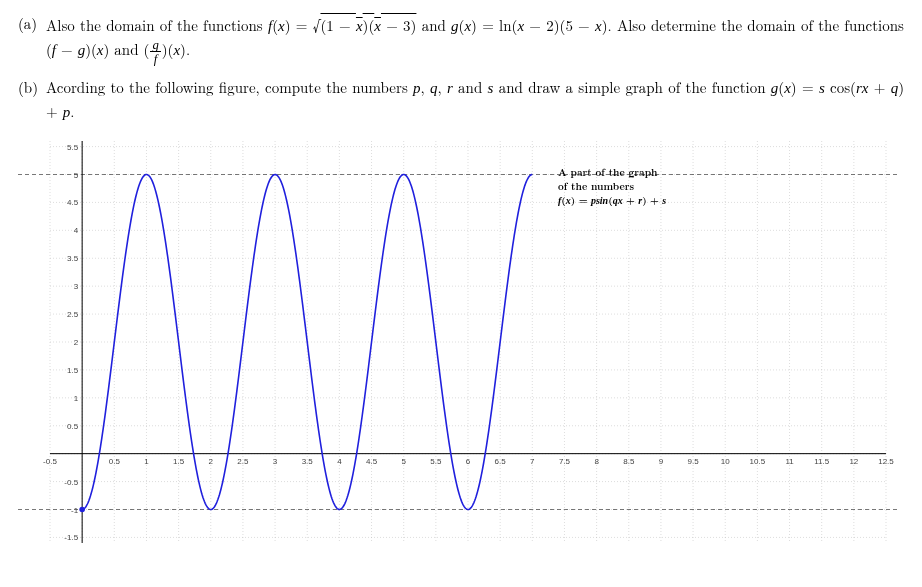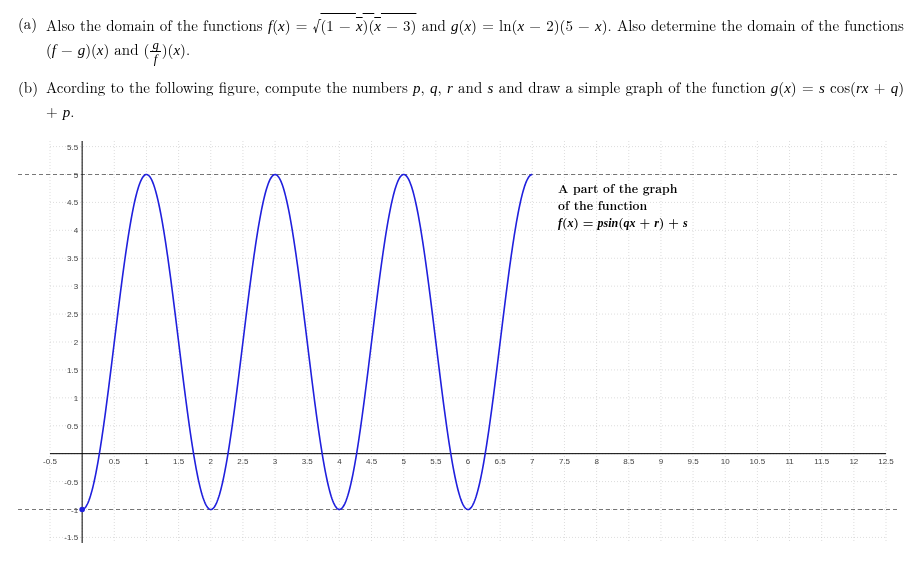--- a/index.html
+++ b/index.html
@@ -40,23 +40,23 @@
   .chart-wrap {
     position: relative;
     width: 880px;
     height: 430px;
     margin-top: 8px;
   }
   svg { display:block; }
   .legend-box {
     position: absolute;
     left: 540px;
-    top: 47px;
+    top: 32px;
     width: 240px;
-    font-size: 12px;
+    font-size: 10px;
     line-height: 1.4;
   }
   .legend-box .title { font-weight: bold; }
   .tick-label { font-size: 8px; fill:#444; font-family: Arial, sans-serif;}
 </style>
 </head>
 <body>
 
 <div class="item">
   <div class="item-label">(a)</div>
@@ -161,18 +161,18 @@
       <text x="60.15384615384616" y="128.25" text-anchor="end" class="tick-label">3.5</text>
       <text x="60.15384615384616" y="100.33333333333331" text-anchor="end" class="tick-label">4</text>
       <text x="60.15384615384616" y="72.41666666666669" text-anchor="end" class="tick-label">4.5</text>
       <text x="60.15384615384616" y="44.5" text-anchor="end" class="tick-label">5</text>
       <text x="60.15384615384616" y="16.583333333333314" text-anchor="end" class="tick-label">5.5</text>
       <path d="M64.15384615384616,376.49999999887L64.90410256410257,376.3875285025289L65.65435897435897,376.0502199956663L66.40461538461538,375.4885275552645L67.1548717948718,374.7032056535968L67.90512820512821,373.69530914481055L68.65538461538462,372.46619184803427L69.40564102564102,371.01750472891075L70.15589743589743,369.3511936819994L70.90615384615384,367.46949691702673L71.65641025641025,365.37494195249513L72.40666666666667,363.0703422206884L73.15692307692308,360.5587932886346L73.90717948717949,357.84366870010194L74.6574358974359,354.928615444213L75.40769230769232,351.817549056763L76.15794871794871,348.51464836082425L76.90820512820514,345.0243498536983L77.65846153846154,341.35134174775794L78.40871794871795,337.50055767318173L79.15897435897436,333.4771700510411L79.90923076923076,329.28658314563944L80.65948717948717,324.9344258054374L81.40974358974358,320.4265439023135L82.16,315.76899247931635L82.91025641025641,310.96802761745545L83.66051282051282,306.03009803245556L84.41076923076923,300.961836412761L85.16102564102565,295.7700505104267L85.91128205128206,290.46171399686057L86.66153846153846,285.0439570957012L87.41179487179488,279.5240570054131L88.16205128205128,273.909428124463L88.91230769230769,268.20761209220757L89.6625641025641,262.42626765886985L90.4128205128205,256.5731603982104L91.16307692307691,250.65615227671205L91.91333333333333,244.683191093289L92.66358974358974,238.66229980370417L93.41384615384615,232.60156574403538L94.16410256410256,226.5091297676647L94.91435897435898,220.39317531038319L95.66461538461539,214.26191739829804L96.4148717948718,208.12359161330724L97.1651282051282,201.98644303096367L97.91538461538461,195.8587151455868L98.66564102564102,189.74863879749907L99.41589743589743,183.66442111725803L100.16615384615385,177.6142345017372L100.91641025641026,171.60620563686064L101.66666666666667,165.6484045817371L102.41692307692307,159.74883392885675L103.16717948717948,153.9154180549088L103.91743589743588,148.15599247666069L104.6676923076923,142.4782933261941L105.41794871794872,136.88994695963646L106.16820512820513,131.3984597133441L106.91846153846154,126.01120782129834L107.66871794871795,120.7354275072559L108.41897435897437,115.57820526496329L109.16923076923077,110.54646833949022L109.91948717948718,105.6469754224679L110.66974358974359,100.88630757373028L111.41999999999999,96.27085938155267L112.1702564102564,91.80683037336121L112.92051282051281,87.50021668845056L113.67076923076922,83.35680302389494L114.42102564102565,79.38215486447092L115.17128205128206,75.5816110070295L115.92153846153847,71.9602763893572L116.67179487179487,68.5230152331606L117.42205128205129,65.27444451038286L118.17230769230768,62.21892774162984L118.9225641025641,59.360569135034666L119.67282051282051,56.70320807343478L120.42307692307692,54.25041395726447L121.17333333333333,52.005481410092614L121.92358974358974,49.97142585324258L122.67384615384616,48.15097945544113L123.42410256410255,46.54658746293563L124.17435897435898,45.160404915008314L124.92461538461538,43.994293749301164L125.67487179487179,43.04982030083795L126.4251282051282,42.328253198103425L127.17538461538462,41.830561659006094L127.92564102564103,41.557414189012434L128.67589743589744,41.50917768320198L129.42615384615385,41.68591693344928L130.17641025641024,42.087394541394815L130.92666666666668,42.7130712373214L131.67692307692306,43.56210660450802L132.4271794871795,44.63336020808771L133.17743589743588,45.925393126893994L133.9276923076923,47.43646988623817L134.6779487179487,49.164560789019674L135.42820512820515,51.10734464204131L136.17846153846153,53.26221187386409L136.92871794871795,55.626268040016384L137.67897435897436,58.19633771084813L138.42923076923077,60.96896873680657L139.17948717948718,63.94043688540722L139.92974358974357,67.10675084366898L140.68,70.46365757929533L141.4302564102564,74.00664805340051L142.18051282051283,77.73096327710601L142.93076923076922,81.63160070387448L143.68102564102563,85.70332094899157L144.43128205128204,89.94065482717377L145.18153846153848,94.33791069884484L145.93179487179486,98.8891821152178L146.6820512820513,103.58835575191011L147.4323076923077,108.42911962043706L148.1825641025641,113.40497154655327L148.9328205128205,118.50922790405377L149.68307692307692,123.73503259230421L150.43333333333334,129.07536624544014L151.18358974358972,134.52305566086721L151.93384615384616,140.07078343439548L152.68410256410255,145.7110977890677L153.434358974359,151.43642258447954L154.18461538461537,157.23906749314455L154.9348717948718,163.11123833023922L155.6851282051282,169.04504752284737L156.43538461538463,175.03252470464716L157.18564102564102,181.0656274218061L157.93589743589743,187.13625193570488L158.68615384615384,193.23624410798044L159.43641025641026,199.35741035326524L160.18666666666667,205.4915286449138L160.93692307692308,211.63035955893028L161.6871794871795,217.7656573412667L162.4374358974359,223.8891809836209L163.18769230769232,229.99270529286218L163.93794871794873,236.06803193921283L164.68820512820514,242.1070004683466L165.43846153846155,248.101499262613L166.18871794871797,254.04347643666213L166.93897435897438,259.9249506528379L167.6892307692308,265.7380218418098L168.43948717948717,271.47488181404435L169.18974358974359,277.12782474786275L169.94,282.68925753999565L170.6902564102564,288.1517100047347L171.4405128205128,293.50784490797827L172.1907692307692,298.7504678226961L172.94102564102562,303.87253679257293L173.69128205128203,308.8671717908519L174.44153846153844,313.7276639616719L175.19179487179485,318.4474846314863L175.94205128205127,323.02029407845885L176.69230769230768,327.43995004805635L177.4425641025641,331.7005160034015L178.1928205128205,335.7962690993034L178.94307692307692,339.7217078692538L179.69333333333336,343.47155961506616L180.44358974358977,347.04078748922876L181.19384615384618,350.4245972604611L181.9441025641026,353.61844375338524L182.69435897435898,356.61803695366143L183.4446153846154,359.41934777038966L184.1948717948718,362.0186134480334L184.9451282051282,364.4123426206006L185.6953846153846,366.59732000128963L186.445641025641,368.5706107013024L187.19589743589742,370.32956417202377L187.94615384615383,371.87181776527115L188.69641025641025,373.19529990683293L189.44666666666666,374.298232879033L190.19692307692307,375.17913520858303L190.94717948717948,375.83682365651595L191.6974358974359,376.27041480752706L192.4476923076923,376.4793262565886L193.19794871794872,376.4632773912434L193.94820512820513,376.2222897685271L194.69846153846152,375.75668708601233L195.44871794871793,375.06709474701404L196.19897435897434,374.1544390205403L196.94923076923075,373.01994579711607L197.69948717948716,371.6651389421516L198.44974358974358,370.09183824906785L199.20000000000002,368.302156994927L199.95025641025643,366.29849910185254L200.70051282051284,364.08355590805115L201.45076923076923,361.66030255277406L202.20102564102564,359.03199398007206L202.95128205128205,356.2021605667153L203.70153846153846,353.1746033801467L204.45179487179487,349.9533890728409L205.2020512820513,346.54284441992604L205.9523076923077,342.9475505074059L206.7025641025641,339.17233657878785L207.45282051282052,335.222273548383L208.20307692307694,331.10266718999105L208.95333333333332,326.81905101011904L209.70358974358973,322.3771788153062L210.45384615384614,317.78301698353977L211.20410256410256,313.0427364501419L211.95435897435897,308.1627044188922L212.70461538461538,303.14947580952094L213.4548717948718,298.0097844530588L214.2051282051282,292.75053404687156L214.95538461538462,287.3787888815279L215.705641025641,281.9017643519567L216.4558974358974,276.32681726563743L217.20615384615382,270.66143596084714L217.95641025641024,264.9132302482295L218.70666666666665,259.0899211892033L219.4569230769231,253.19933072493615L220.2071794871795,247.24937116981656L220.95743589743591,241.248034583534L221.70769230769233,235.2033820360457L222.4579487179487,229.1235327798466L223.20820512820512,223.01665334408844L223.95846153846153,216.89094656519666L224.70871794871795,210.75464056871812L225.45897435897436,204.61597771720068L226.20923076923077,198.483203538949L226.95948717948718,192.36455565252876L227.7097435897436,186.26825270189465L228.46,180.20248331700557L229.21025641025642,174.1753951147554L229.9605128205128,168.1950837549918L230.71076923076922,162.2695820663258L231.46102564102563,156.40684925633715L232.21128205128204,150.61476022066586L232.96153846153845,144.90109496535655L233.71179487179487,139.27352815665535L234.46205128205128,133.73961881230508L235.2123076923077,128.3068001481763L235.9625641025641,122.98236959388134L236.71282051282049,117.77347899077432L237.4630769230769,112.68712498551002L238.2133333333333,107.73013963206029L238.96358974358972,102.90918121481542L239.71384615384616,98.23072530509188L240.46410256410257,93.70105606306623L241.214358974359,89.32625779681126L241.9646153846154,85.11220678977952L242.7148717948718,81.06456340770438L243.46512820512822,77.18876449552818L244.2153846153846,73.49001607456296L244.96564102564102,69.97328634969881L245.71589743589743,66.64329903604903L246.46615384615384,63.50452701399695L247.21641025641026,60.56118632116784L247.96666666666667,57.817230489394206L248.71692307692308,55.27634523428327L249.4671794871795,52.9419435045171L250.2174358974359,50.817160897538486L250.9676923076923,48.90485144777631L251.7179487179487,47.20758379307199L252.4682051282051,45.72763772445268L253.21846153846153,44.467001123887655L253.96871794871794,43.427367294140765L254.71897435897435,42.6101326843048L255.46923076923076,42.01639501407357L256.21948717948715,41.64695179927173L256.9697435897436,41.50229928062117L257.71999999999997,41.58263175718429L258.4702564102564,41.88784132537927L259.2205128205128,42.41751802391758L259.97076923076924,43.17095038446848L260.7210256410257,44.14712638731305L261.47128205128206,45.344734820701035L262.22153846153844,46.7621670420869L262.9717948717949,48.39751913887841L263.7220512820513,50.24859448579616L264.4723076923077,52.312906695407435L265.2225641025641,54.58768295787303L265.9728205128205,57.069867765419986L266.7230769230769,59.75612701653711L267.47333333333336,62.64285249438251L268.22358974358974,65.72616671338443L268.9738461538461,69.00192812752891L269.72410256410257,72.46573669333475L270.474358974359,76.11293978004846L271.2246153846154,79.93863841911366L271.9748717948718,83.93769388452836L272.72512820512816,88.10473459524479L273.4753846153846,92.43416333034395L274.22564102564104,96.920164747292L274.9758974358974,101.55671319318225L275.7261538461538,106.3375807984645L276.47641025641025,111.25634584229982L277.2266666666667,116.30640137829329L277.9769230769231,121.4809641090286L278.72717948717946,126.77308349747585L279.4774358974359,132.1756511030407L280.22769230769234,137.68141012970983L280.9779487179487,143.28296517346848L281.7282051282051,148.97279215590112L282.47846153846154,154.7432484306253L283.228717948718,160.58658304899103L283.97897435897437,166.49494717124946L284.72923076923075,172.46040460921438L285.4794871794872,178.4749424862465L286.2297435897436,184.53048200025125L286.98,190.61888927522463L287.7302564102564,196.73198628677787L288.4805128205128,202.86156184695977L289.2307692307692,208.999382633629L289.98102564102567,215.13720424955213L290.73128205128205,221.26678229638307L291.4815384615385,227.3798834486391L292.2317948717949,233.4682965128085L292.9820512820513,239.52384345672533L293.7323076923077,245.53839039440612L294.48256410256414,251.50385851158583L295.2328205128205,257.4122349172808L295.98307692307696,263.2555834068053L296.73333333333335,269.02605512177877L297.4835897435898,274.7158990928118L298.2338461538462,280.31747265070237L298.9841025641026,285.8232516921667L299.734358974359,291.2258407863059L300.4846153846154,296.5179831082429L301.23487179487176,301.6925701865786L301.9851282051282,306.7426514515798L302.7353846153846,311.6614435712697L303.48564102564103,316.4423395628857L304.2358974358974,321.078917667459L304.98615384615385,325.5649499756026L305.73641025641024,329.8944107929153L306.4866666666667,334.06148473377084L307.236923076923,338.0605745326147L307.98717948717945,341.88630856228207L308.73743589743583,345.5335480492338L309.48769230769227,348.9973939760205L310.2379487179487,352.27319366170457L310.9882051282051,355.35654701139833L311.73846153846154,358.2433124265269L312.4887179487179,360.92961236787426L313.23897435897436,363.4118385639428L313.98923076923074,365.6866568576278L314.7394871794872,367.7510116846996L315.48974358974357,369.60213017807445L316.24,371.23752589236506L316.9902564102564,372.65500214370405L317.74051282051283,373.852654960358L318.4907692307692,374.828875640165L319.24102564102566,375.5823529113643L319.99128205128204,376.1120746939122L320.7415384615385,376.4173294589208L321.49179487179487,376.49770718439254L322.2420512820513,376.3530999059667L322.9923076923077,375.98370186193847L323.74256410256413,375.39000923235585L324.49282051282046,374.57281947254415L325.2430769230769,373.5332302419543L325.9933333333333,372.2726379297728L326.7435897435897,370.7927357792749L327.4938461538461,369.0955116134383L328.24410256410255,367.1832451648755L328.99435897435893,365.0585050136681L329.7446153846154,362.7241451372181L330.4948717948718,360.18330107675024L331.2451282051282,357.43938572561336L331.99538461538464,354.4960847450407L332.745641025641,351.35735161352267L333.49589743589746,348.0274023164464L334.24615384615385,344.5107096831307L334.9964102564103,340.8119973788673L335.74666666666667,336.93623356003354L336.4969230769231,332.8886242008042L337.2471794871795,328.674606100421L337.99743589743593,324.2998395804175L338.74769230769226,319.77020088160384L339.4979487179487,315.09177427102657L340.2482051282051,310.2708438695075L340.9984615384615,305.31388521073205L341.7487179487179,300.22755654323385L342.49897435897435,295.0186898869506L343.24923076923073,289.69428185637173L343.9994871794872,284.26148426259704L344.74974358974356,278.72759450693707L345.5,273.1000457789504L346.2502564102564,267.3863970720936L347.0005128205128,261.5943230303848L347.7507692307692,255.73160363972863L348.50102564102565,249.80611377773997L349.2512820512821,243.82581263611283L350.0015384615385,237.7987330297328L350.7517948717949,231.73297060690226L351.5020512820513,225.63667297516278L352.25230769230774,219.51802875732946L353.00256410256407,213.38525659242936L353.7528205128205,207.2465940963228L354.5030769230769,201.11028679683804L355.25333333333333,194.98457705827252L356.0035897435897,188.87769301014913L356.75384615384615,182.797837495088L357.50410256410254,176.75317705064867L358.254358974359,170.75183093993274L359.00461538461536,164.80186024569124L359.7548717948718,158.91125704257541L360.5051282051282,153.08793366208516L361.2553846153846,147.33971206462445L362.005641025641,141.67431333294923L362.75589743589745,136.09934730111075L363.50615384615384,130.622302332834L364.2564102564103,125.25053526305214L365.00666666666666,119.9912615161166L365.7569230769231,114.85154541394701L366.5071794871795,109.83829068714851L367.25743589743587,104.95823120183309L368.00769230769225,100.21792191460673L368.7579487179487,95.62373006787249L369.50820512820513,91.18182663726827L370.2584615384615,86.89817804273821L371.00871794871796,82.77853813436099L371.75897435897434,78.8284404637086L372.5092307692308,75.05319085110983L373.25948717948717,71.4578602588071L374.0097435897436,68.04727797957628L374.76,64.82602514996148L375.51025641025643,61.79842859683424L376.2605128205128,58.968555025547346L377.01076923076926,56.340205557483785L377.76102564102564,53.91691062434512L378.5112820512821,51.70192522603014L379.26153846153846,49.69822455847964L380.0117948717949,47.90850001735532L380.76205128205123,46.33515558292464L381.5123076923077,44.98030459100346L382.26256410256406,43.84576689429787L383.0128205128205,42.93306641795567L383.7630769230769,42.24342911260993L384.5133333333333,41.777781307668306L385.2635897435897,41.53674846705468L386.01384615384615,41.52065434907905L386.76410256410253,41.72952057156084L387.51435897435897,42.163066582791885L388.26461538461535,42.82071003837666L389.0148717948718,43.701567583444614L389.76512820512824,44.80445603918406L390.5153846153846,46.12789399210146L391.26564102564106,47.670103783875504L392.01589743589744,49.42901389912936L392.7661538461539,51.40226174791604L393.51641025641027,53.587196839178716L394.2666666666667,55.980884340922614L395.01692307692304,58.580109022319164L395.7671794871795,61.38137957244311L396.51743589743586,64.38093328984468L397.2676923076923,67.5747411366574L398.0179487179487,70.95851315045121L398.7682051282051,74.52770420656498L399.5184615384615,78.27752012317262L400.26871794871795,82.20292410088848L401.01897435897433,86.29864348825885L401.7692307692308,90.55917686405417L402.51948717948716,94.97880142684437L403.2697435897436,99.55158068193822L404.02,104.27137241535615L404.7702564102564,109.13183694413038L405.5205128205128,114.12644563184307L406.27076923076925,119.24848965797389L407.02102564102563,124.49108902927014L407.77128205128207,129.84720182104132L408.52153846153846,135.30963363595714L409.27179487179484,140.8710472676525L410.0220512820513,146.5239725561567L410.77230769230766,152.26081642190093L411.5225641025641,158.07387306484148L412.2728205128205,163.9553343149829L413.0230769230769,169.89730012041093L413.7733333333333,175.89178915873933L414.52358974358975,181.93074955772377L415.27384615384614,188.0060697106334L416.0241025641026,194.1095891718642L416.77435897435896,200.2331096181498L417.5246153846154,206.36840586065364L418.2748717948718,212.50723689314145L419.0251282051282,218.64135696140573L419.7753846153846,224.76252663906408L420.52564102564105,230.8625238948616L421.27589743589743,236.9331551366021L422.0261538461539,242.96626621688532L422.77641025641026,248.95375338585805L423.52666666666664,254.8875741762735L424.276923076923,260.7597582062323L425.02717948717947,266.5624178850966L425.77743589743585,272.2877590082031L426.5276923076923,277.9280912261337L427.2779487179487,283.47583837449076L428.0282051282051,288.9235486502922L428.7784615384615,294.26390462132815L429.52871794871794,299.4897330550258L430.2789743589744,304.5940145536267L431.02923076923076,309.5698929827262L431.7794871794872,314.41068468052015L432.5297435897436,319.1098874353821L433.28000000000003,323.6611892197164L434.0302564102564,328.05847666834933L434.78051282051285,332.29584329007935L435.53076923076924,336.3675974013485L436.2810256410257,340.2682697713843L437.031282051282,343.9926209685357L437.78153846153845,347.5356483979458L438.53179487179483,350.89259302109724L439.28205128205127,354.05894574821275L440.03230769230765,357.03045349492163L440.7825641025641,359.8031248950538L441.5328205128205,362.3732356618937L442.2830769230769,364.7373335906878L443.0333333333333,366.8922431956901L443.78358974358974,368.8350699755128L444.5338461538461,370.56320430105717L445.28410256410257,372.07432492079954L446.03435897435895,373.3664020787262L446.7846153846154,374.43770024072535L447.5348717948718,375.28678042577934L448.2851282051282,375.91250213882137L449.0353846153846,376.3140249026627L449.78564102564104,376.49080938693226L450.5358974358975,376.44261813251154L451.2861538461538,376.169515870493L452.03641025641025,375.67186943523234L452.78666666666663,374.9503472716118L453.5369230769231,374.0059185371771L454.28717948717946,372.83985180035256L455.0374358974359,371.4537133364846L455.7876923076923,369.8493650240011L456.5379487179487,368.0289618435125L457.2882051282051,365.99494898321615L458.03846153846155,363.75005855448825L458.78871794871793,361.29730592207864L459.5389743589744,358.6399856538339L460.28923076923076,355.7816670953946L461.0394871794872,352.7261895758049L461.7897435897436,349.4776572504784L462.54,346.0404335884443L463.2902564102564,342.41913551128346L464.04051282051284,338.6186271916208L464.79076923076923,334.6440135195086L465.5410256410256,330.5006332454733L466.291282051282,326.1940518094409L467.04153846153844,321.73005386516877L467.7917948717948,317.11463551022615L468.54205128205126,312.3539962319619L469.29230769230765,307.4545305802741L470.0425641025641,302.42281957837406L470.7928205128205,297.2656218830722L471.5430769230769,291.9898647064669L472.29333333333335,286.6026345112251L473.04358974358973,281.1111674919607L473.7938461538462,275.5228398554857L474.54410256410256,269.8451579129986L475.294358974359,264.0857479975117L476.0446153846154,258.25234622006883L476.7948717948718,252.35278807850287L477.5451282051282,246.39499793269823L478.29538461538465,240.38697836049036L479.04564102564103,234.33679940850666L479.7958974358974,228.2525877523779L480.5461538461538,222.14251578088474L481.29641025641024,216.0147906187074L482.0466666666666,209.87764310250907L482.79692307692306,203.73931672517796L483.54717948717945,197.60805656306246L484.2974358974359,191.49209820108345L485.0476923076923,185.39965667059178L485.7979487179487,179.33891541483948L486.5482051282051,173.31801529687448L487.29846153846154,167.34504366463358L488.0487179487179,161.42802348791355L488.79897435897436,155.57490258182173L489.5492307692308,149.79354293116978L490.2994871794872,144.09171013015902L491.0497435897436,138.47706295153523L491.8,132.95714305923337L492.55025641025645,127.5393648783184L493.3005128205128,122.23100563583864L494.0507692307692,117.03919558596186L494.8010256410256,111.9709084325309L495.55128205128204,107.03295196189816L496.3015384615384,102.23195889862137L497.05179487179487,97.57437799630611L497.80205128205125,93.06646537555787L498.5523076923077,88.71427612068624L499.3025641025641,84.52365614643759L500.0528205128205,80.5002343456917L500.8030769230769,76.64941502866037L501.55333333333334,72.9763706637533L502.3035897435897,69.48603492985256L503.05384615384617,66.18309608933487L503.80410256410255,63.07199069073749L504.554358974359,60.15689760953296L505.3046153846154,57.44173243501075L506.0548717948718,54.93014221080898L506.8051282051282,52.62550053615968L507.5553846153846,50.53090303442934L508.30564102564097,48.64916319503817L509.0558974358974,46.98280859434658L509.80615384615385,45.53407750058312L510.55641025641023,44.30491586737452L511.3066666666667,43.296974719916705L512.0569230769231,42.51160793729747L512.8071794871795,41.94987043394906L513.5574358974359,41.61251674267345L514.3076923076924,41.50000000114551" stroke="#2020dd" stroke-width="1.6" fill="none"></path>
       <circle cx="64.15384615384616" cy="376.5" r="2.8" fill="#2020dd"></circle>
     </svg>
   <div class="legend-box">
     <div class="title">A part of the graph</div>
-    <div class="title">of the function</div>
+    <div class="title">of the numbers</div>
     <div>
       <span class="math-i" style="font-weight:bold">f</span><span style="font-weight:bold">(</span><span class="math-i" style="font-weight:bold">x</span><span style="font-weight:bold">)</span> <span style="font-weight:bold">=</span> <span class="math-i" style="font-weight:bold">psin</span><span style="font-weight:bold">(</span><span class="math-i" style="font-weight:bold">qx</span> <span style="font-weight:bold">+</span> <span class="math-i" style="font-weight:bold">r</span><span style="font-weight:bold">)</span> <span style="font-weight:bold">+</span> <span class="math-i" style="font-weight:bold">s</span>
     </div>
   </div>
 </div>
 
 </body></html>

